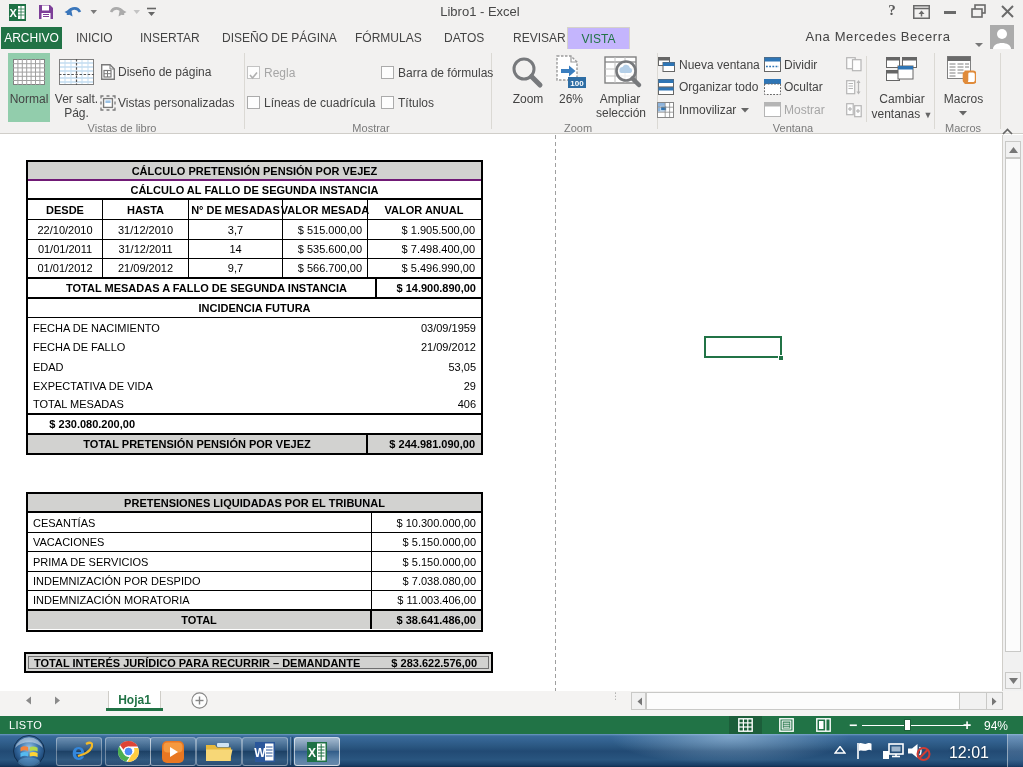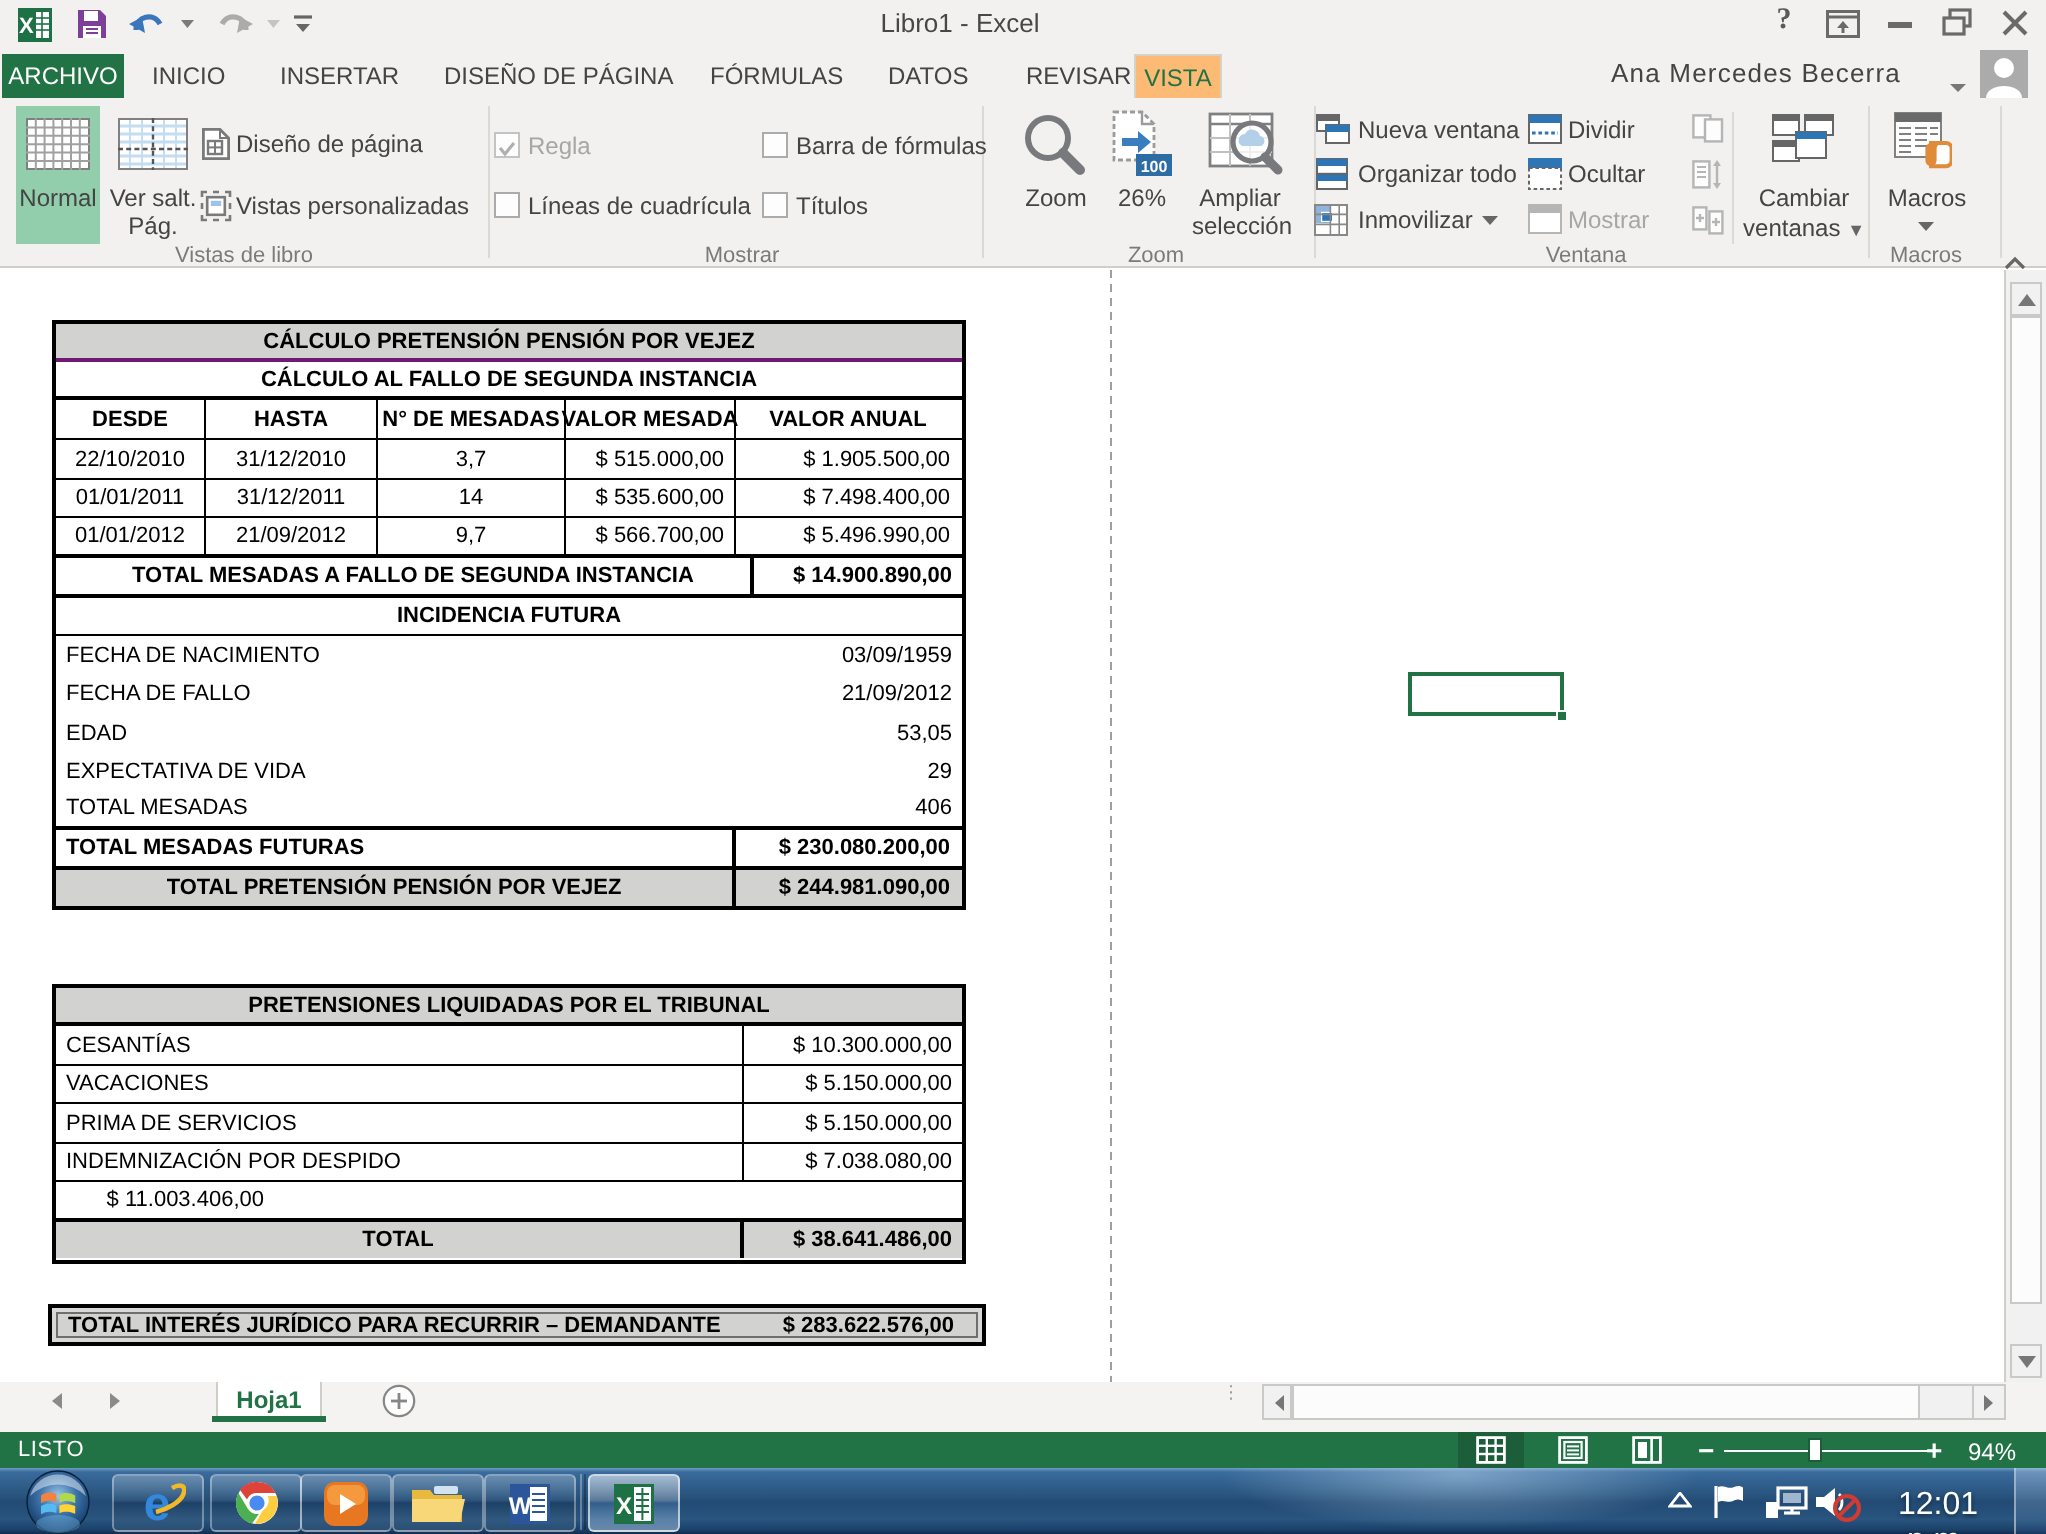--- a/index.html
+++ b/index.html
@@ -7,21 +7,21 @@
 body { font-family:"Liberation Sans",sans-serif; position:relative; background:#fff; }
 .abs { position:absolute; }
 .flex { display:flex; align-items:center; }
 
 #titlebar { left:0; top:0; width:1023px; height:25px; background:#f2f1f0; }
 #title { left:0; top:0; width:960px; height:24px; text-align:center; line-height:24px; font-size:13px; color:#474747; }
 
 #tabrow { left:0; top:25px; width:1023px; height:24px; background:#f2f1f0; }
 .tab { position:absolute; top:27px; height:22px; line-height:22px; font-size:12px; color:#444; text-align:center; white-space:nowrap; }
 #tab-archivo { left:1px; width:61px; background:#217346; color:#fff; }
-#tab-vista { left:567px; width:44px; background:#fdba74; color:#217346; border:1px solid #d5d2ca; border-bottom:none; height:23px; }
+#tab-vista { left:567px; width:63px; background:#c4b5fd; color:#217346; border:1px solid #d5d2ca; border-bottom:none; height:23px; }
 
 #ribbon { left:0; top:49px; width:1023px; height:85px; background:#f2f1f0; border-bottom:1px solid #d0cec9; }
 .gsep { position:absolute; top:4px; width:1px; height:76px; background:#dbd9d4; }
 .glabel { position:absolute; top:73px; height:12px; font-size:11px; color:#7a7a7a; text-align:center; width:100px; }
 .rlabel { font-size:12px; color:#444; }
 .chk { position:absolute; width:13px; height:13px; background:#fdfdfd; border:1px solid #ababab; }
 
 #sheet { left:0; top:134px; width:1002px; height:557px; background:#fff; }
 .t { position:absolute; background:#fff; border:2px solid #000; font-size:11px; color:#000; }
 .row { position:relative; width:100%; display:flex; align-items:center; white-space:nowrap; }
@@ -409,21 +409,20 @@
     </div>
   <div class="row" style="height:19px;justify-content:space-between;padding:0 5px;">
       <span>EXPECTATIVA DE VIDA</span>
       <span>29</span>
     </div>
   <div class="row" style="height:20px;justify-content:space-between;padding:0 5px;border-bottom:2px solid #000;">
       <span>TOTAL MESADAS</span>
       <span>406</span>
     </div>
   <div class="row b" style="height:20px;border-bottom:2px solid #000;">
-    <div class="flex" style="width:340px;height:100%;border-right:2px solid #000;padding-left:5px;">TOTAL MESADAS FUTURAS</div>
     <div class="flex money" style="width:112px;height:100%;">$ 230.080.200,00</div>
   </div>
   <div class="row b gray" style="height:18px;">
     <div class="flex ctr" style="width:340px;height:100%;border-right:2px solid #000;">TOTAL PRETENSIÓN PENSIÓN POR VEJEZ</div>
     <div class="flex money" style="width:112px;height:100%;">$ 244.981.090,00</div>
   </div>
 </div>
 
 
 <div class="t" style="left:26px;top:492px;width:457px;height:140px;">
@@ -438,20 +437,21 @@
   </div>
   <div class="row" style="height:20px;border-bottom:1px solid #000;">
     <div class="flex" style="width:344px;height:100%;border-right:1px solid #000;padding-left:5px;">PRIMA DE SERVICIOS</div>
     <div class="flex money" style="width:109px;height:100%;">$ 5.150.000,00</div>
   </div>
   <div class="row" style="height:19px;border-bottom:1px solid #000;">
     <div class="flex" style="width:344px;height:100%;border-right:1px solid #000;padding-left:5px;">INDEMNIZACIÓN POR DESPIDO</div>
     <div class="flex money" style="width:109px;height:100%;">$ 7.038.080,00</div>
   </div>
   <div class="row" style="height:20px;border-bottom:2px solid #000;">
+    <div class="flex" style="width:344px;height:100%;border-right:1px solid #000;padding-left:5px;">INDEMNIZACIÓN MORATORIA</div>
     <div class="flex money" style="width:109px;height:100%;">$ 11.003.406,00</div>
   </div>
   <div class="row b gray" style="height:18px;">
     <div class="flex ctr" style="width:344px;height:100%;border-right:2px solid #000;">TOTAL</div>
     <div class="flex money" style="width:109px;height:100%;">$ 38.641.486,00</div>
   </div>
 </div>
 
 
 <div class="t b gray flex" style="left:24px;top:652px;width:469px;height:21px;justify-content:space-between;padding:0 14px 0 8px;box-shadow:inset 0 0 0 2px #d8d8d6, inset 0 0 0 3px #6f6f6f;">

